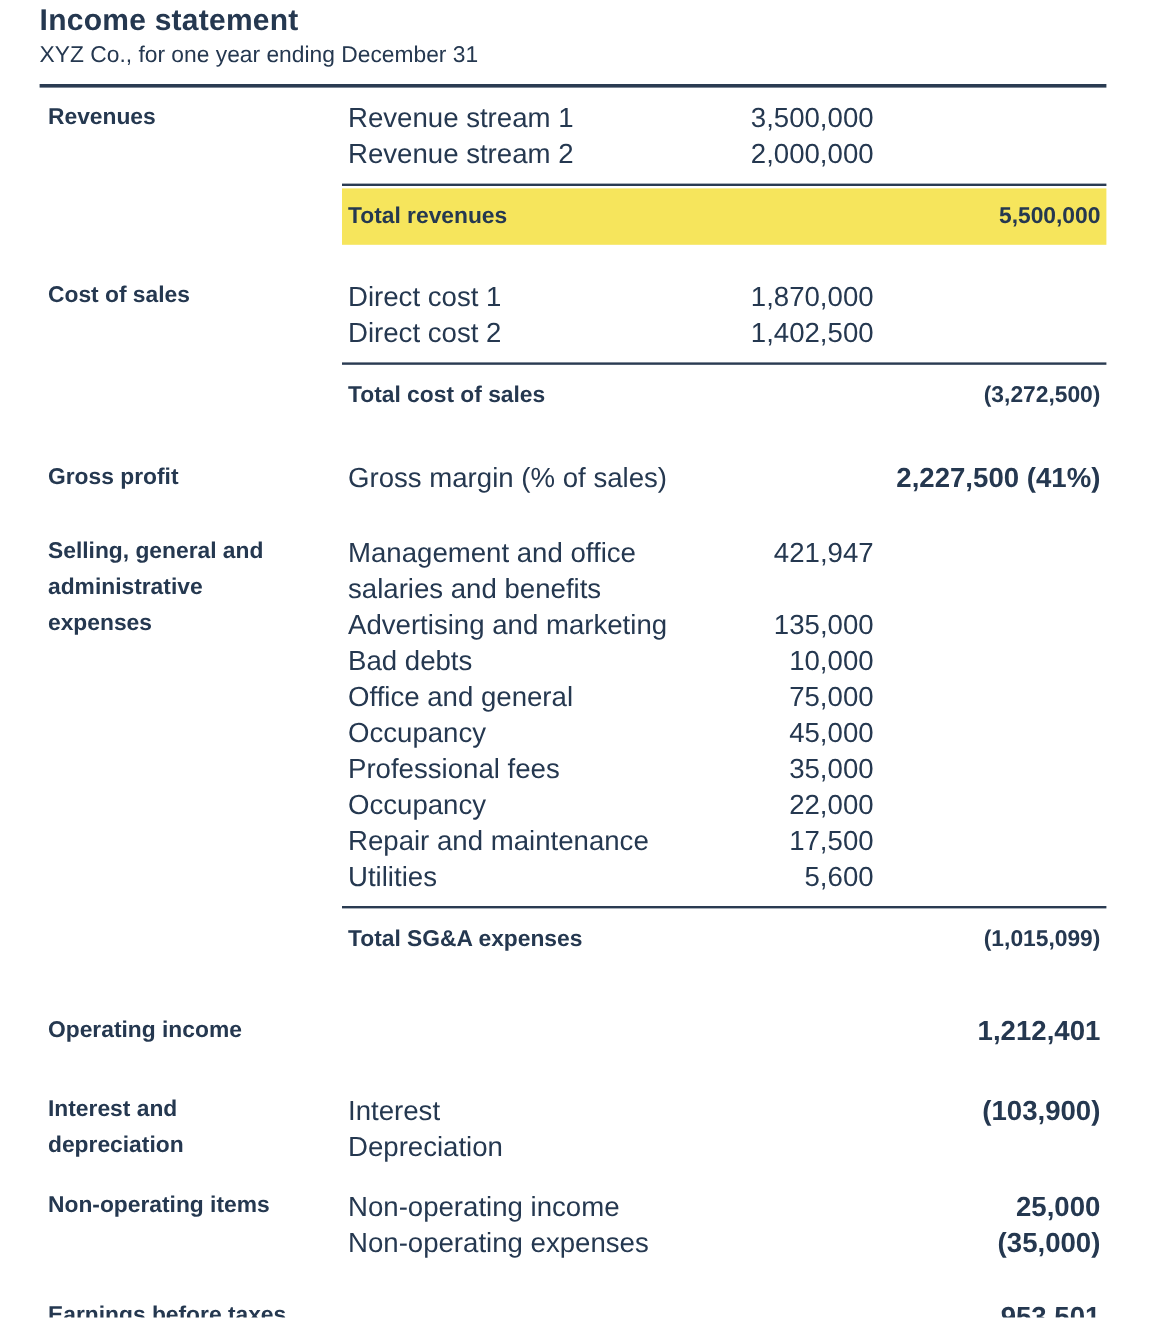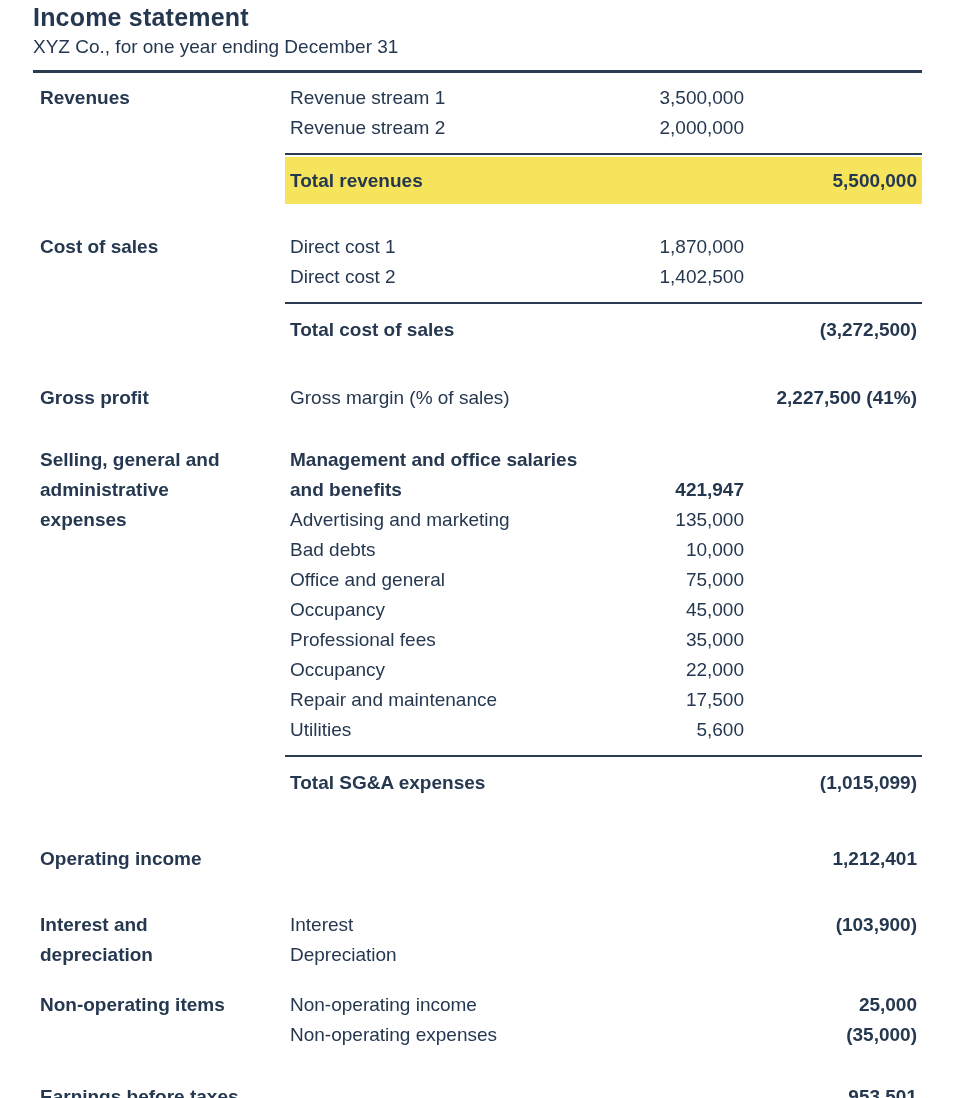--- a/index.html
+++ b/index.html
@@ -19,22 +19,22 @@
   .doc{width:889px;margin:0 0 0 33px;padding-top:2px;}
   .title{font-size:25px;font-weight:700;letter-spacing:.2px;line-height:30px;}
   .subtitle{font-size:19px;line-height:28px;margin-top:1px;}
   .top-rule{border-top:3px solid var(--rule);margin-top:9px;}
 
   
   .sec{display:flex;align-items:flex-start;}
   .c1{width:252px;padding-left:7px;font-weight:700;font-size:19px;line-height:30px;flex:none;}
   .c1 .wrap{display:block;max-width:195px;}
   .subtable{width:637px;flex:none;}
-  .srow{display:flex;font-size:19px;line-height:30px;gap:16px;}
-  .srow.align-end{align-items:flex-end;font-weight:bold;}
+  .srow{display:flex;font-size:23px;line-height:30px;}
+  .srow.align-end{align-items:flex-start;}
   .sc2{width:330px;padding-left:5px;flex:none;}
   .sc2 .wrap{display:inline-block;max-width:305px;vertical-align:bottom;}
   .sc3{width:113px;text-align:right;flex:none;}
   .sc4{flex:1;text-align:right;padding-right:5px;}
   .bold{font-weight:700;}
 
   .subrule{border-top:2px solid var(--rule);margin-top:10px;}
   .band{margin-top:2px;height:47px;display:flex;align-items:center;
         justify-content:space-between;font-size:19px;}
   .band .blabel{font-weight:700;padding-left:5px;}

